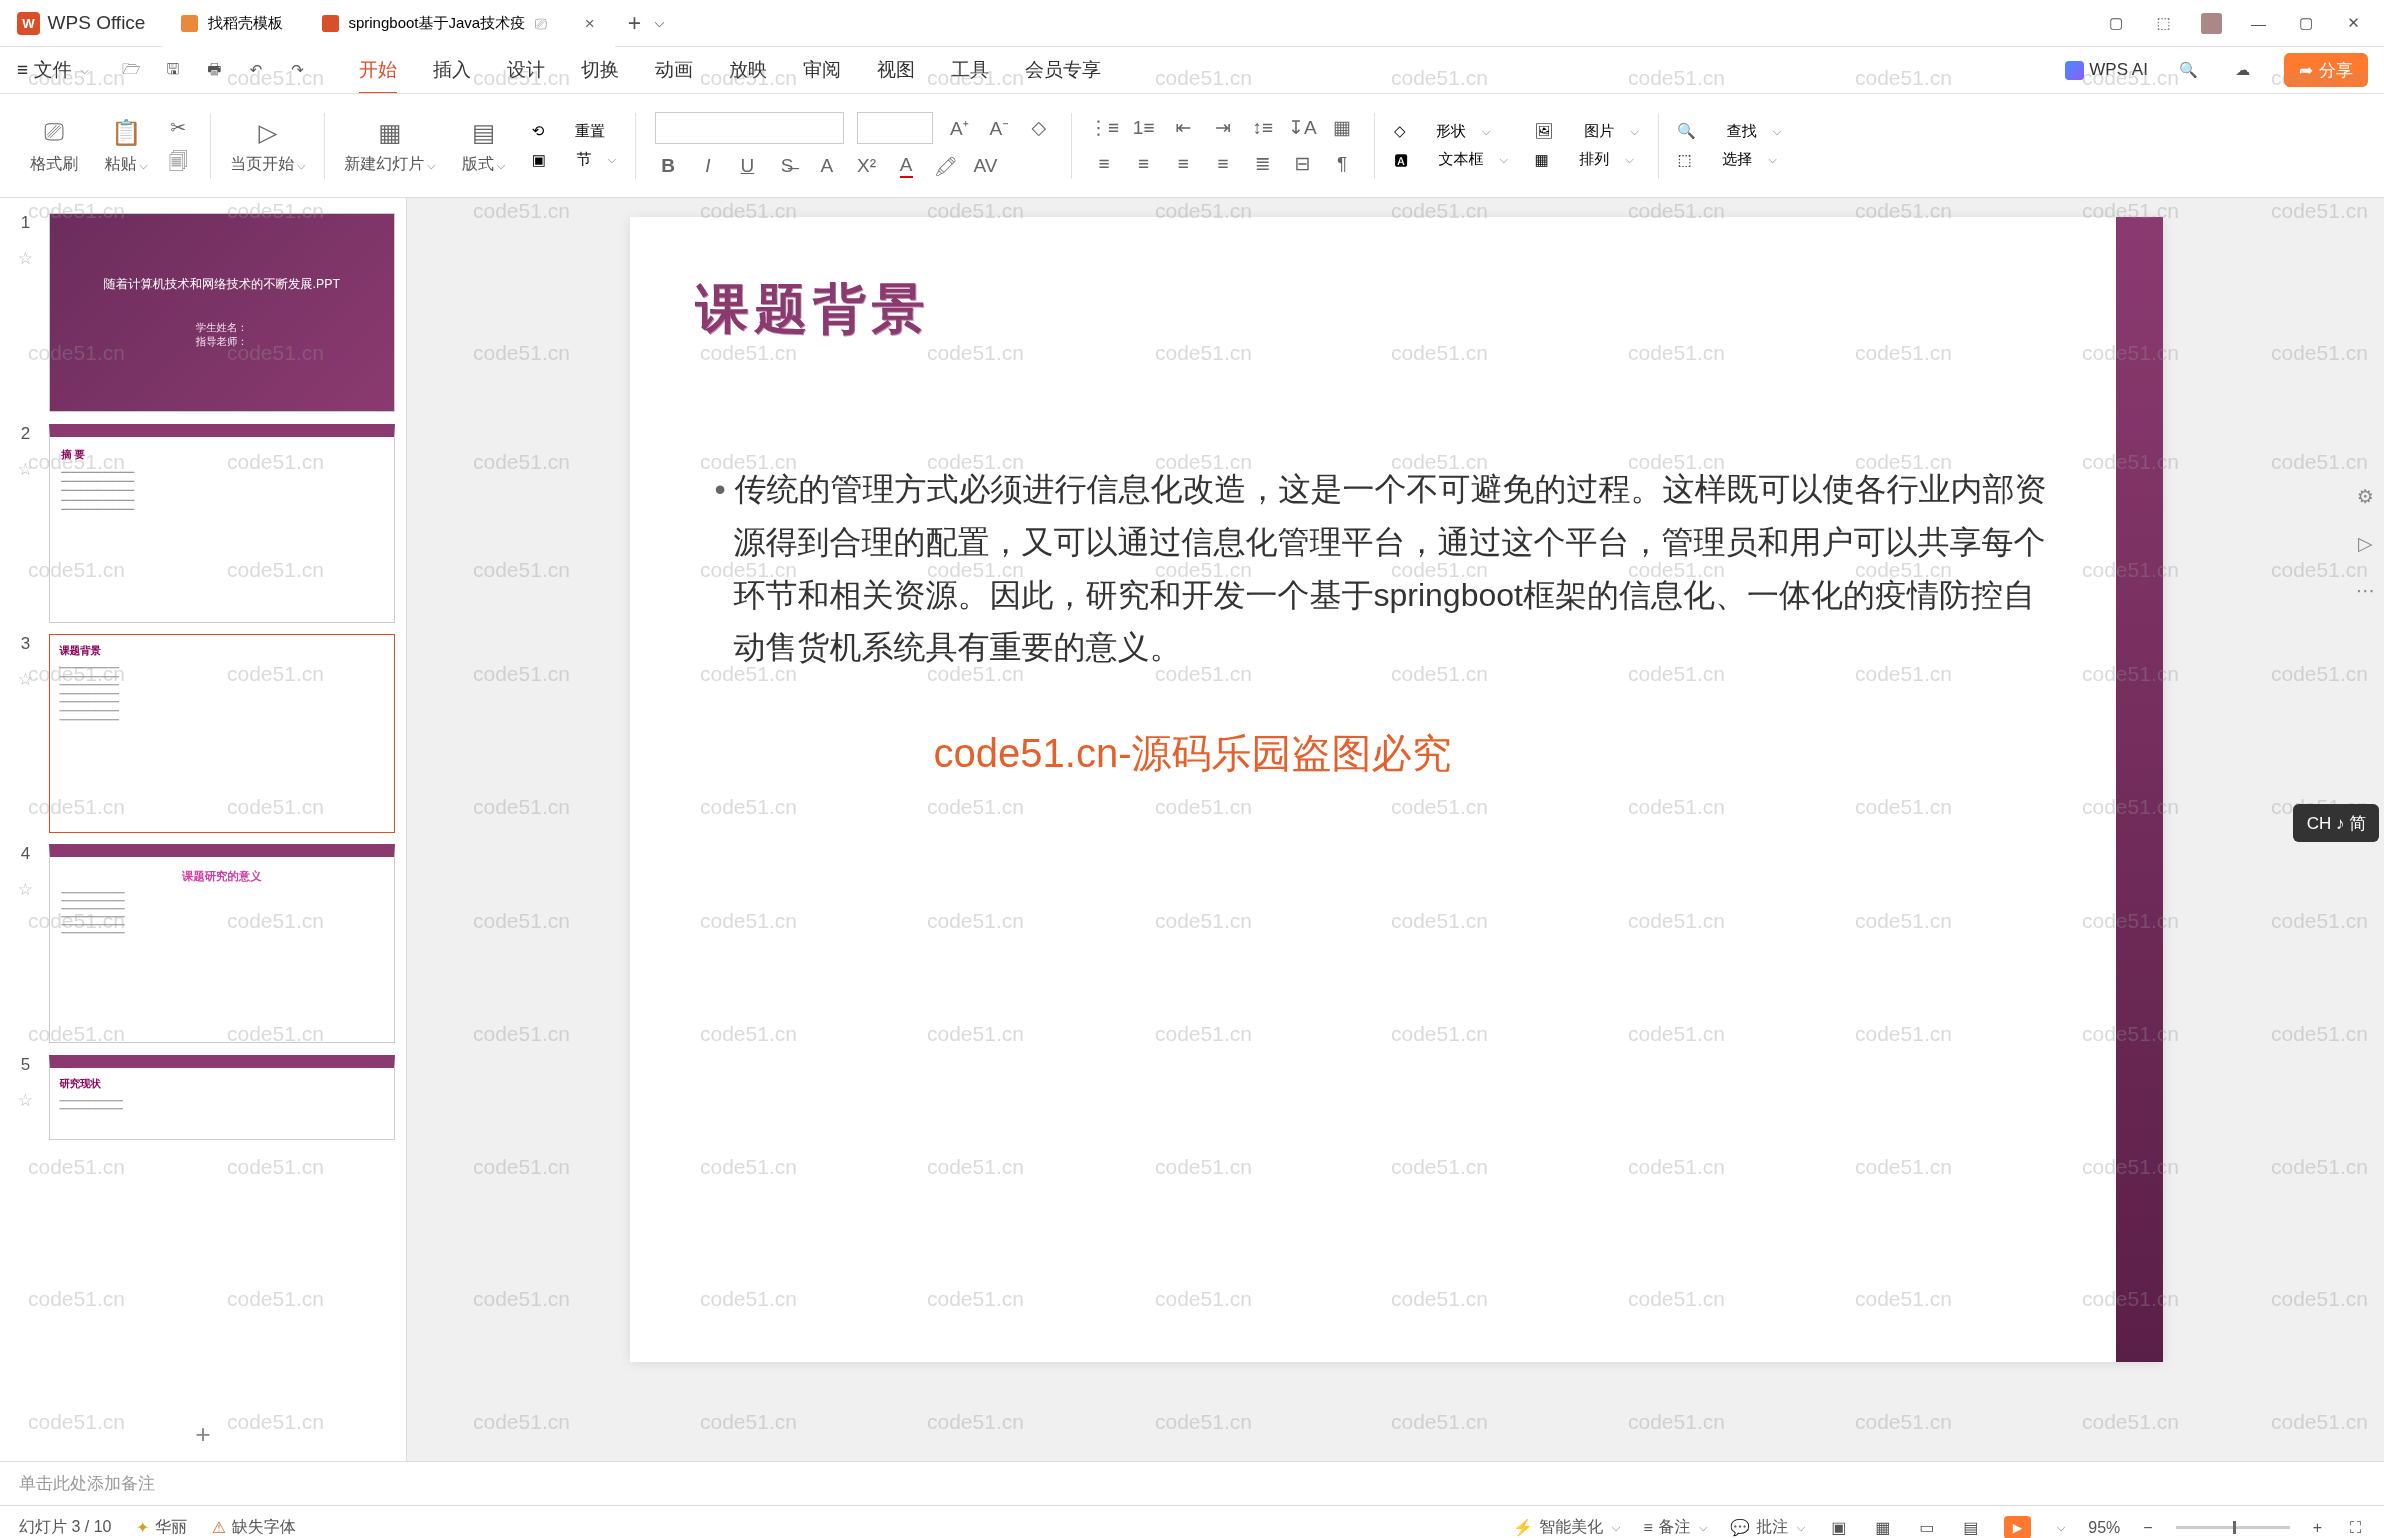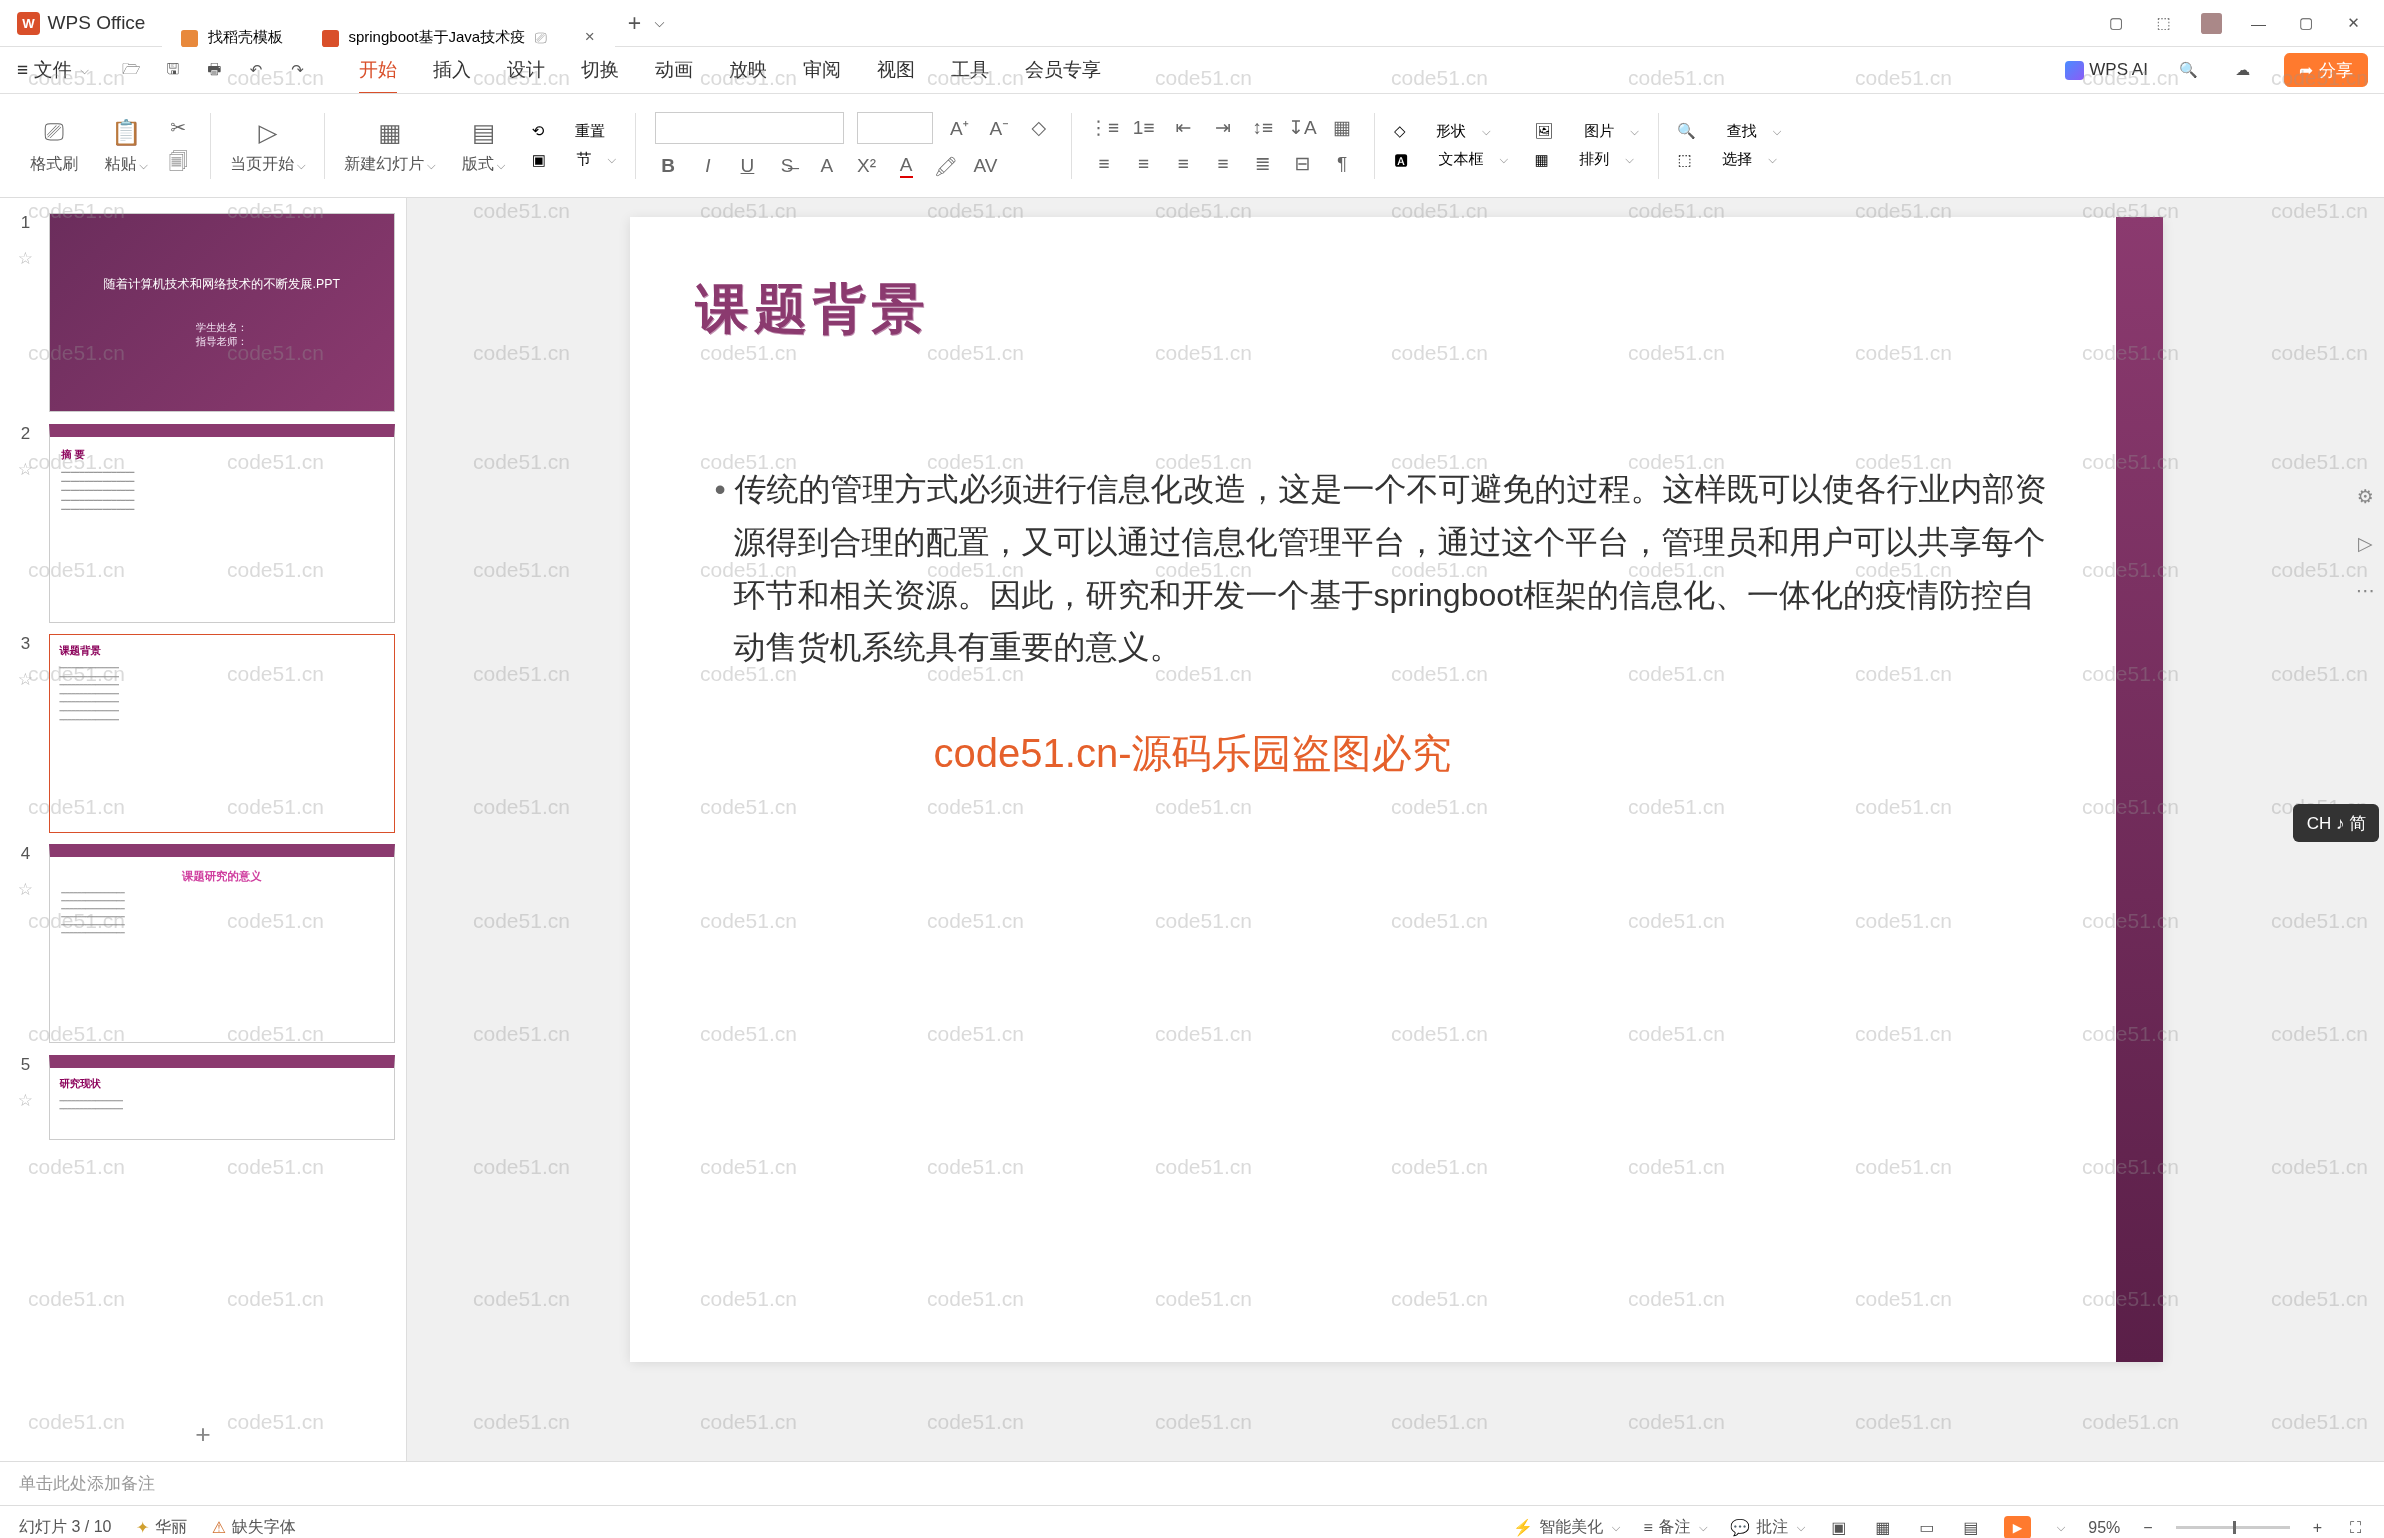--- a/index.html
+++ b/index.html
@@ -3,21 +3,21 @@
 <meta charset="utf-8">
 <style>
 * { margin: 0; padding: 0; box-sizing: border-box; font-family: "Microsoft YaHei", sans-serif; }
 body { background: #f5f5f5; width: 2385px; height: 1539px; overflow: hidden; position: relative; }
 
 
 .titlebar { height: 47px; background: #fff; display: flex; align-items: center; border-bottom: 0.9px solid #e0e0e0; }
 .app-logo { display: flex; align-items: center; padding: 0 17px; gap: 7.6px; }
 .app-logo-icon { width: 23px; height: 23px; background: #d94f2a; border-radius: 3.8px; display: flex; align-items: center; justify-content: center; color: #fff; font-weight: bold; font-size: 13.2px; }
 .app-name { font-size: 19px; color: #333; }
-.tab { height: 47px; display: flex; align-items: flex-end; padding: 0 19px; gap: 9.5px; border-right: 0.9px solid transparent; }
+.tab { height: 47px; display: flex; align-items: center; padding: 0 19px; gap: 9.5px; border-right: 0.9px solid transparent; }
 .tab.inactive { background: #fff; }
 .tab.active { background: #fff; border-top: 1.9px solid #fff; }
 .tab-icon { width: 17px; height: 17px; border-radius: 2.8px; }
 .tab-icon.orange { background: #e8893c; }
 .tab-icon.red { background: #d94f2a; }
 .tab-close { color: #666; font-size: 17px; cursor: pointer; }
 .tab-add { padding: 0 13.2px; color: #555; font-size: 23px; }
 .tab-dropdown { color: #666; font-size: 13.2px; }
 .titlebar-right { margin-left: auto; display: flex; align-items: center; gap: 26.5px; padding-right: 21px; }
 .win-btn { width: 21px; height: 21px; display: flex; align-items: center; justify-content: center; color: #555; }

